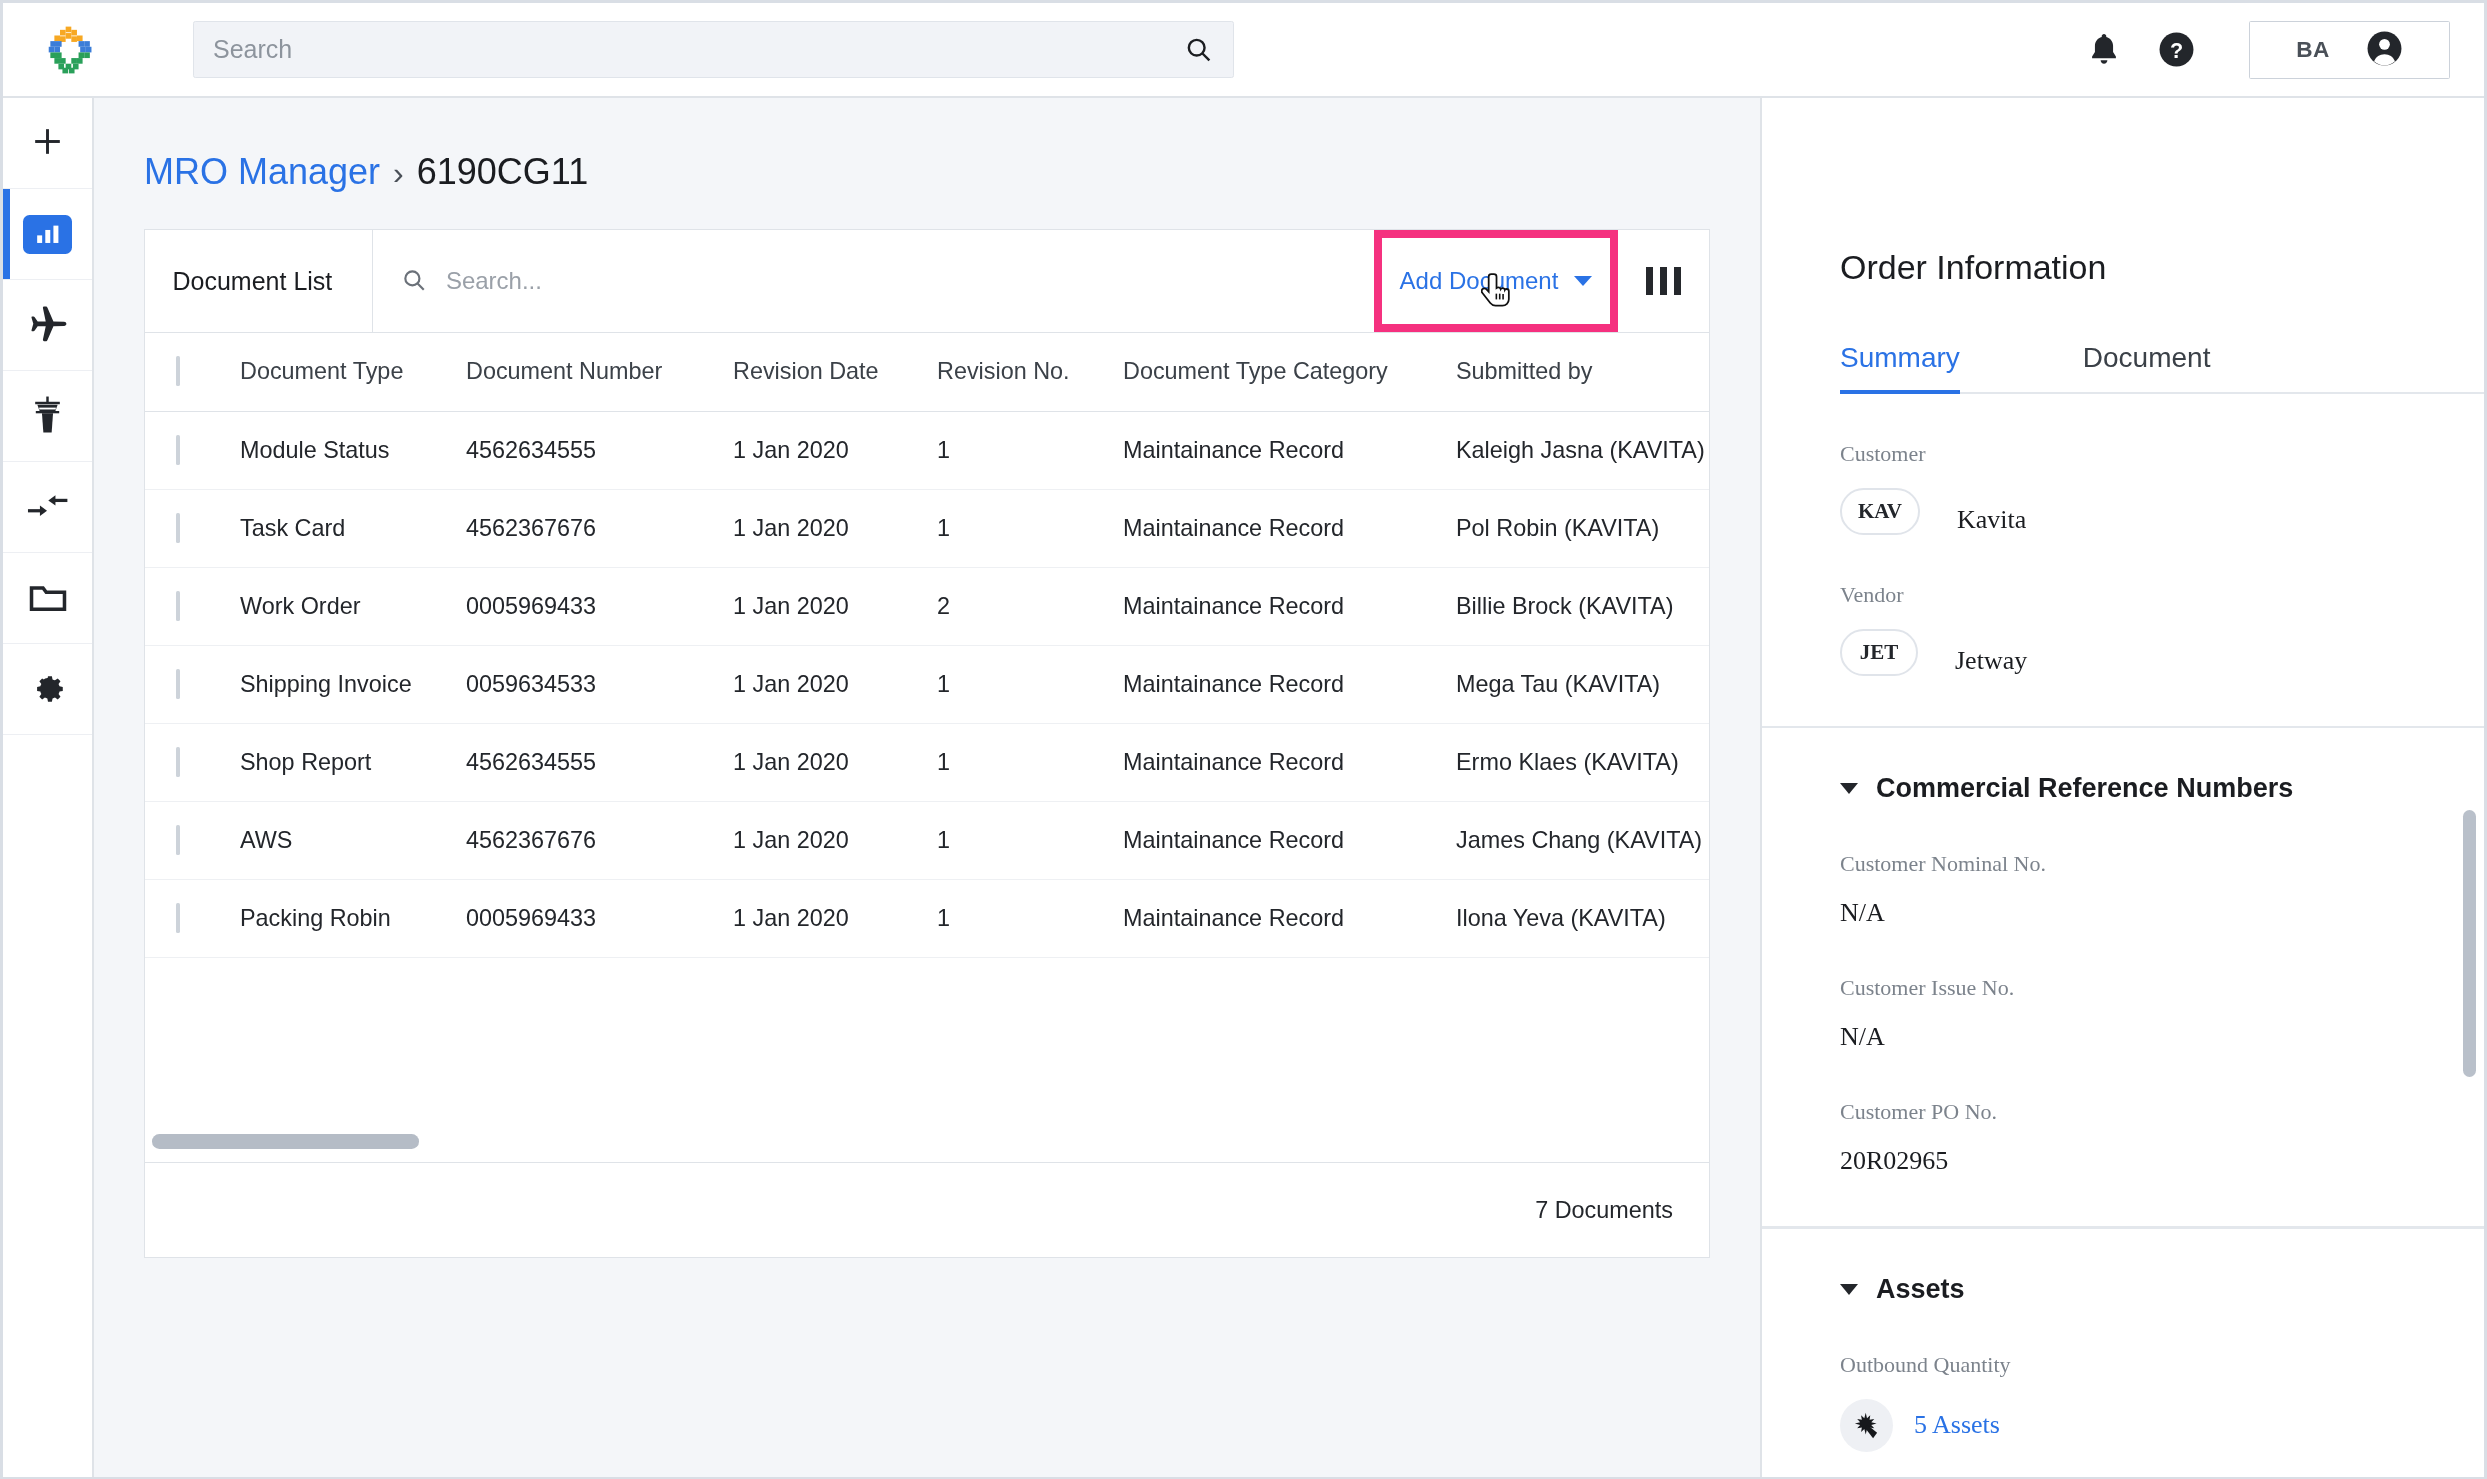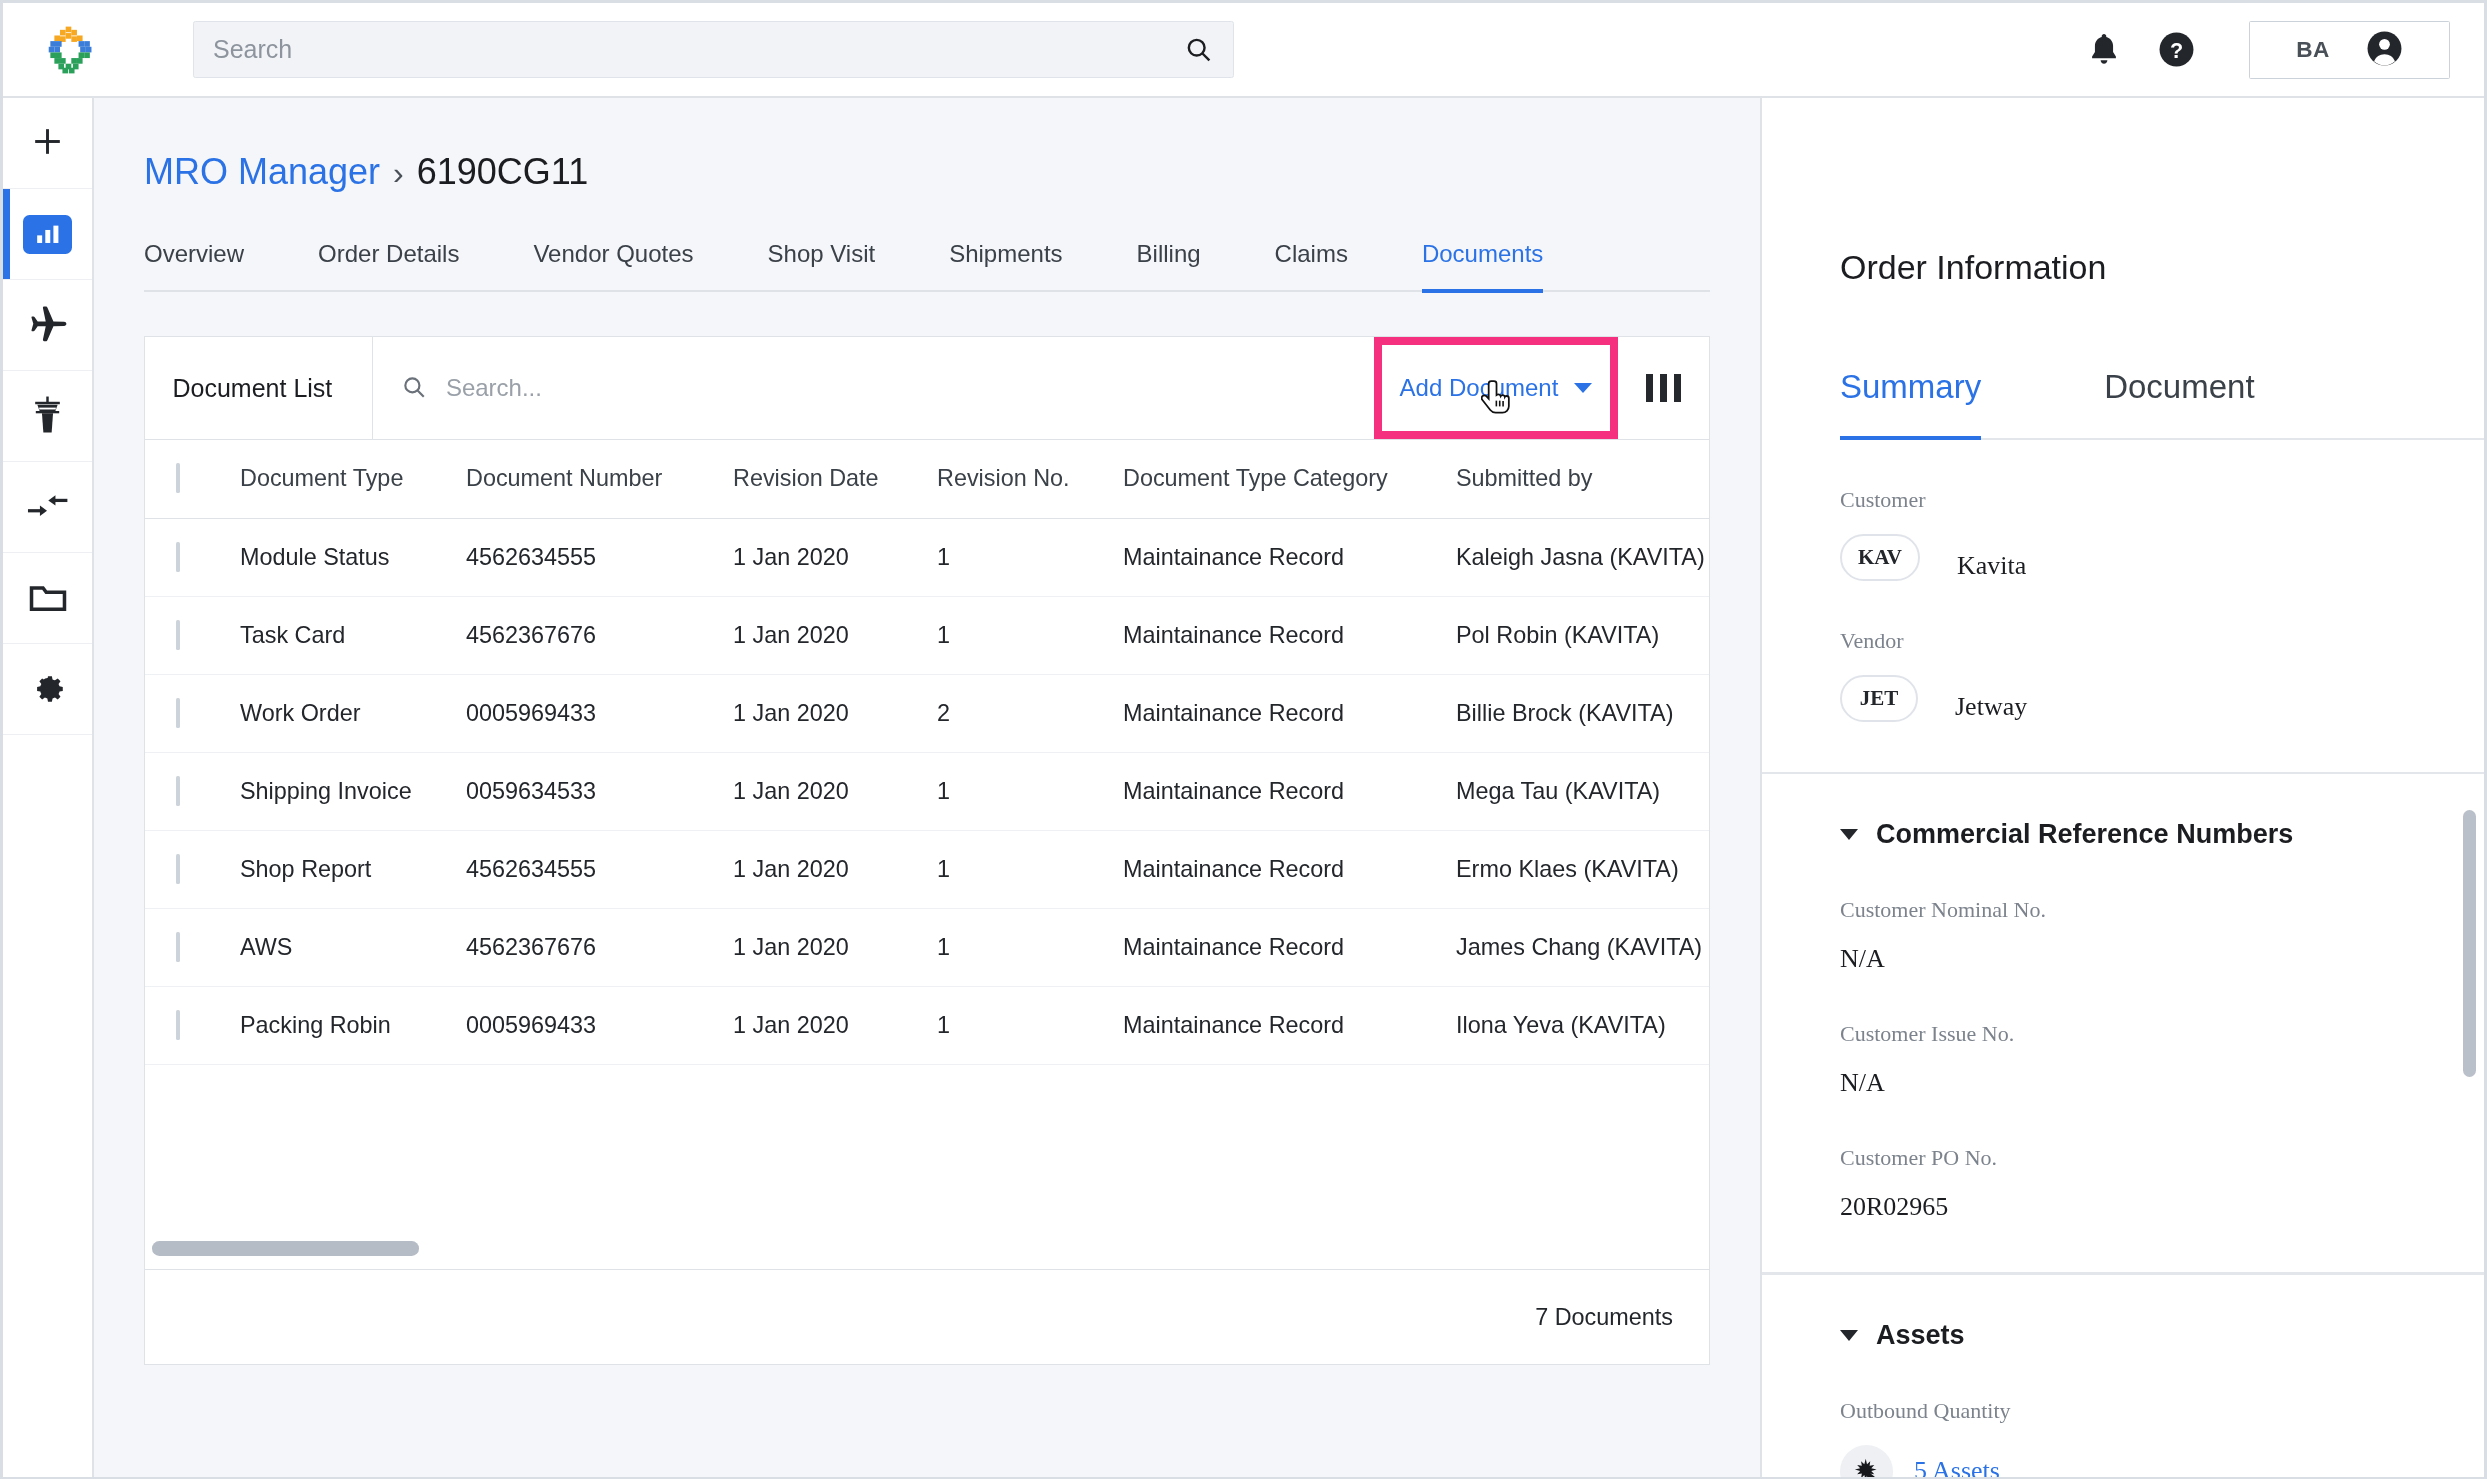--- a/index.html
+++ b/index.html
@@ -222,22 +222,22 @@
   .rpanel-inner { padding: 0 0 0 0; }
   .rp-title {
     font-size: 34px; color: #1b1d21;
     padding: 150px 0 0 78px;
   }
   .rp-tabs {
     display: flex; margin: 53px 0 0 78px; padding-right: 78px;
     border-bottom: 2.4px solid #e3e7ec;
   }
   .rp-tab {
-    font-size: 33px; color: #3b4148; padding-bottom: 30px; margin-right: 123px;
-    border-bottom: 4px solid transparent; cursor: pointer; position: relative; top: 2.4px; margin-top: 26px;
+    font-size: 28px; color: #3b4148; padding-bottom: 16px; margin-right: 123px;
+    border-bottom: 4px solid transparent; cursor: pointer; position: relative; top: 2.4px;
   }
   .rp-tab.active { color: #2a72e5; border-bottom-color: #2a72e5; }
 
   .rp-section { padding: 0 78px; font-family: Liberation Serif, serif; }
   .rp-block { padding-top: 47px; }
   .rp-label { font-size: 22px; color: #7c838c; margin-bottom: 21px; }
   .rp-value { font-size: 26px; color: #1b1d21; }
   .chip-row { display: flex; align-items: flex-end; gap: 37px; }
   .chip {
     min-width: 78px; height: 47px; padding: 0 16px;
@@ -432,30 +432,20 @@
     </div>
 
     <div class="main">
 
       <div class="breadcrumb">
         <span class="bc-link">MRO Manager</span>
         <span class="bc-sep">›</span>
         <span class="bc-current">6190CG11</span>
       </div>
 
-      <div class="tabs">
-        <div class="tab">Overview</div>
-        <div class="tab">Order Details</div>
-        <div class="tab">Vendor Quotes</div>
-        <div class="tab">Shop Visit</div>
-        <div class="tab">Shipments</div>
-        <div class="tab">Billing</div>
-        <div class="tab">Claims</div>
-        <div class="tab active">Documents</div>
-      </div>
 
       <div class="card">
 
         <div class="card-head">
           <div class="card-title">Document List</div>
 
           <div class="card-search">
             <span>
               <svg width="26" height="26" viewBox="0 0 24 24" fill="none" stroke="#6b7179" stroke-width="2">
                 <circle cx="10.5" cy="10.5" r="6.5"></circle>

